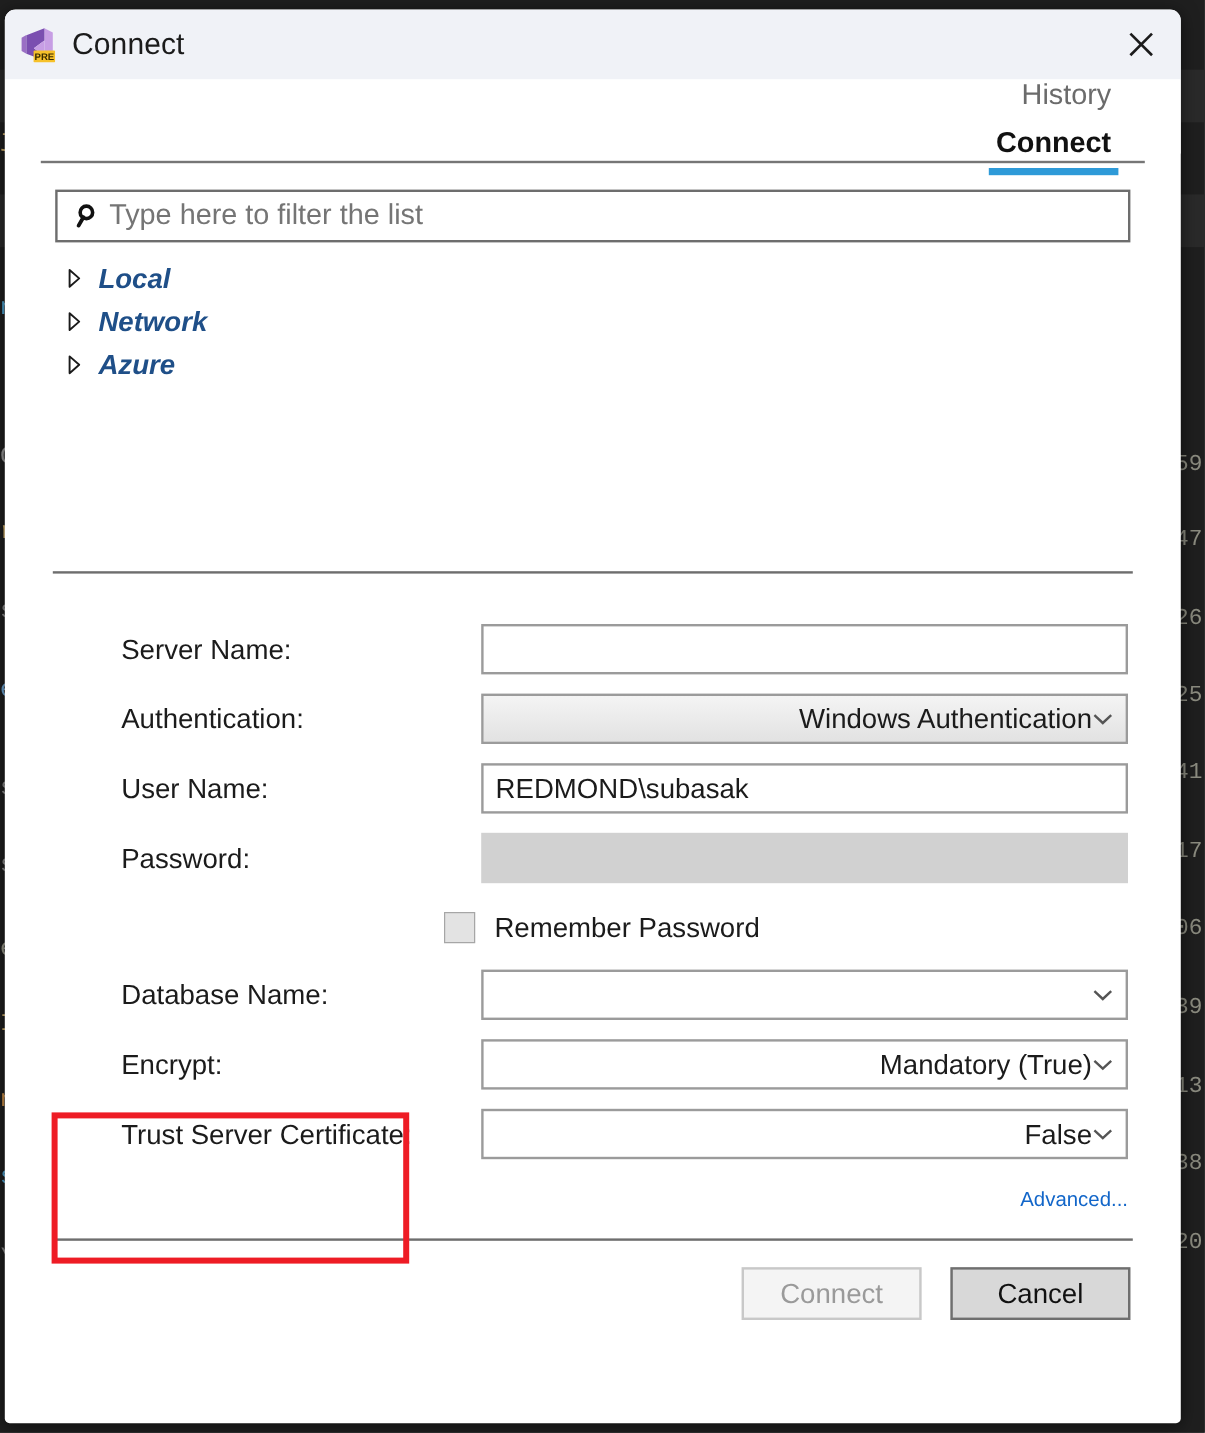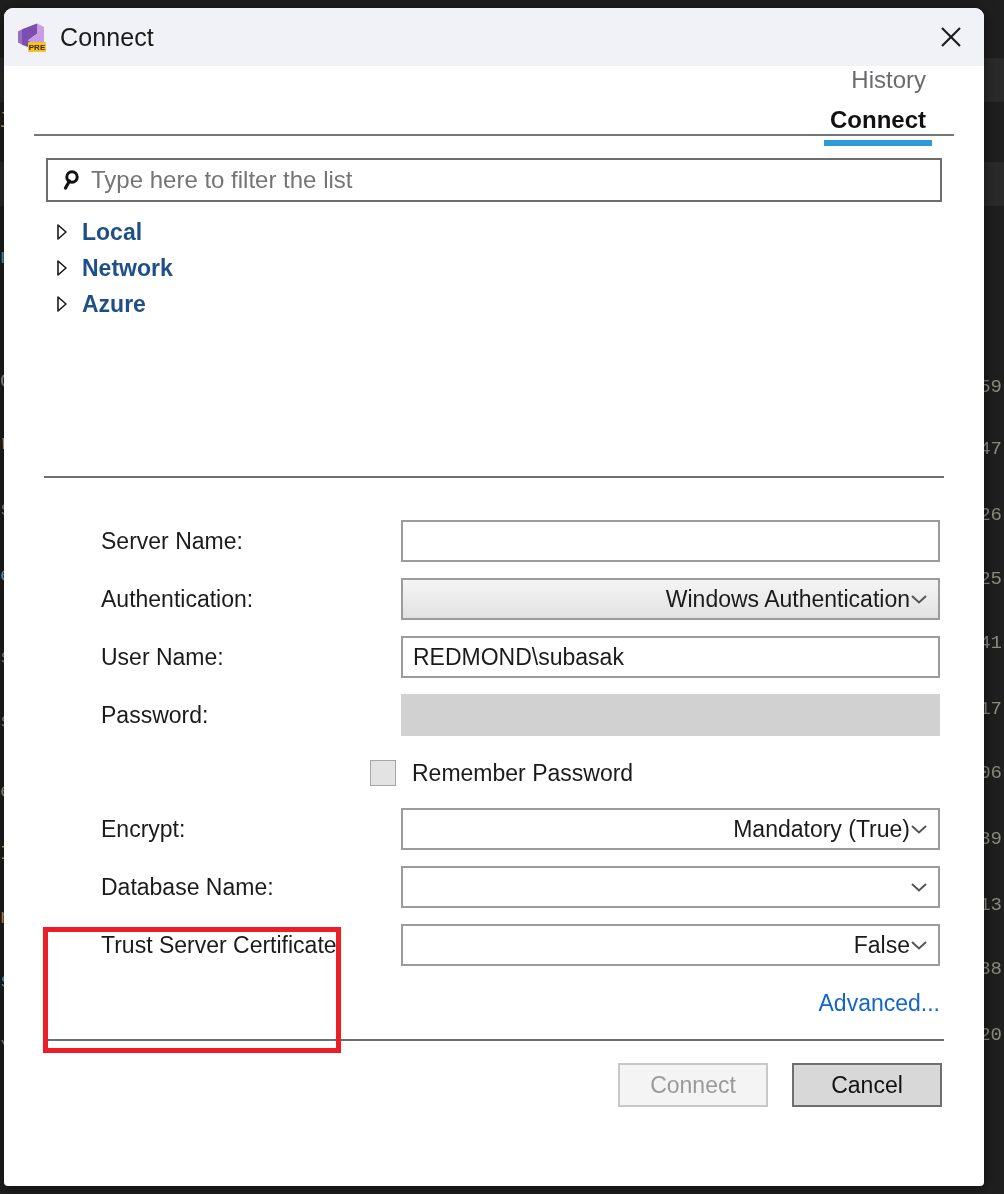--- a/index.html
+++ b/index.html
@@ -185,20 +185,21 @@
     display: flex;
     justify-content: center;
     align-items: center;
     flex: 0 0 auto;
   }
   .tree-label {
     font-size: 23px;
     color: #1f4f88;
     font-weight: bold;
     margin-left: 10px;
+    font-style: italic;
   }
 
   .browse-pane { height: 262px; }
 
   .mid-hr {
     height: 2px;
     background: #6e6e6e;
     margin: 0 40px;
   }
 
@@ -296,21 +297,21 @@
     pointer-events: none;
     z-index: 20;
   }
 
   .advanced-row {
     display: flex;
     justify-content: flex-end;
     padding: 8px 44px 0 0;
   }
   .advanced-link {
-    font-size: 23px;
+    font-size: 17px;
     color: #1266c9;
     cursor: pointer;
   }
 
   .bottom-hr {
     height: 2px;
     background: #6e6e6e;
     margin: 22px 40px 0 40px;
   }
 
@@ -483,48 +484,48 @@
         <div class="disabled-box"></div>
       </div>
     </div>
 
     <div class="check-row">
       <div class="checkbox"></div>
       <div class="check-label">Remember Password</div>
     </div>
 
     <div class="form-row">
+      <div class="form-label">Database Name:</div>
+      <div class="field">
+        <div class="combo">
+          <span class="combo-text"></span>
+          <span class="chev">
+            <svg width="18" height="12" viewBox="0 0 18 12">
+              <path d="M2 3 L9 9.5 L16 3" fill="none" stroke="#555" stroke-width="2"></path>
+            </svg>
+          </span>
+        </div>
+      </div>
+    </div>
+
+    <div class="form-row">
       <div class="form-label">Encrypt:</div>
       <div class="field">
         <div class="combo">
           <span class="combo-text">Mandatory (True)</span>
           <span class="chev">
             <svg width="18" height="12" viewBox="0 0 18 12">
               <path d="M2 3 L9 9.5 L16 3" fill="none" stroke="#555" stroke-width="2"></path>
             </svg>
           </span>
         </div>
       </div>
     </div>
 
     <div class="form-row">
-      <div class="form-label">Database Name:</div>
-      <div class="field">
-        <div class="combo">
-          <span class="combo-text"></span>
-          <span class="chev">
-            <svg width="18" height="12" viewBox="0 0 18 12">
-              <path d="M2 3 L9 9.5 L16 3" fill="none" stroke="#555" stroke-width="2"></path>
-            </svg>
-          </span>
-        </div>
-      </div>
-    </div>
-
-    <div class="form-row">
       <div class="form-label">Trust Server Certificate:</div>
       <div class="field">
         <div class="combo">
           <span class="combo-text">False</span>
           <span class="chev">
             <svg width="18" height="12" viewBox="0 0 18 12">
               <path d="M2 3 L9 9.5 L16 3" fill="none" stroke="#555" stroke-width="2"></path>
             </svg>
           </span>
         </div>

